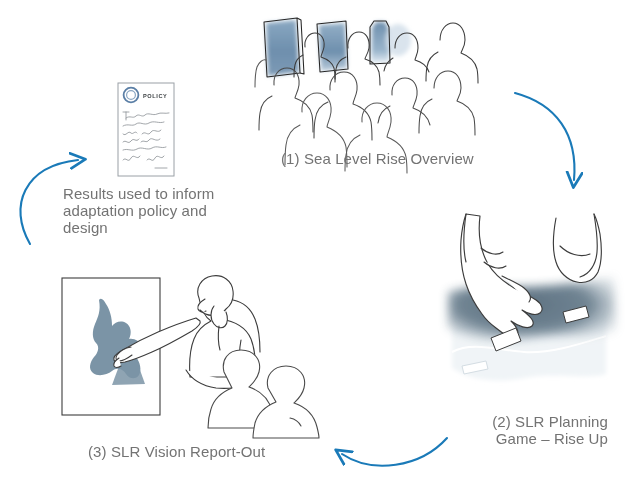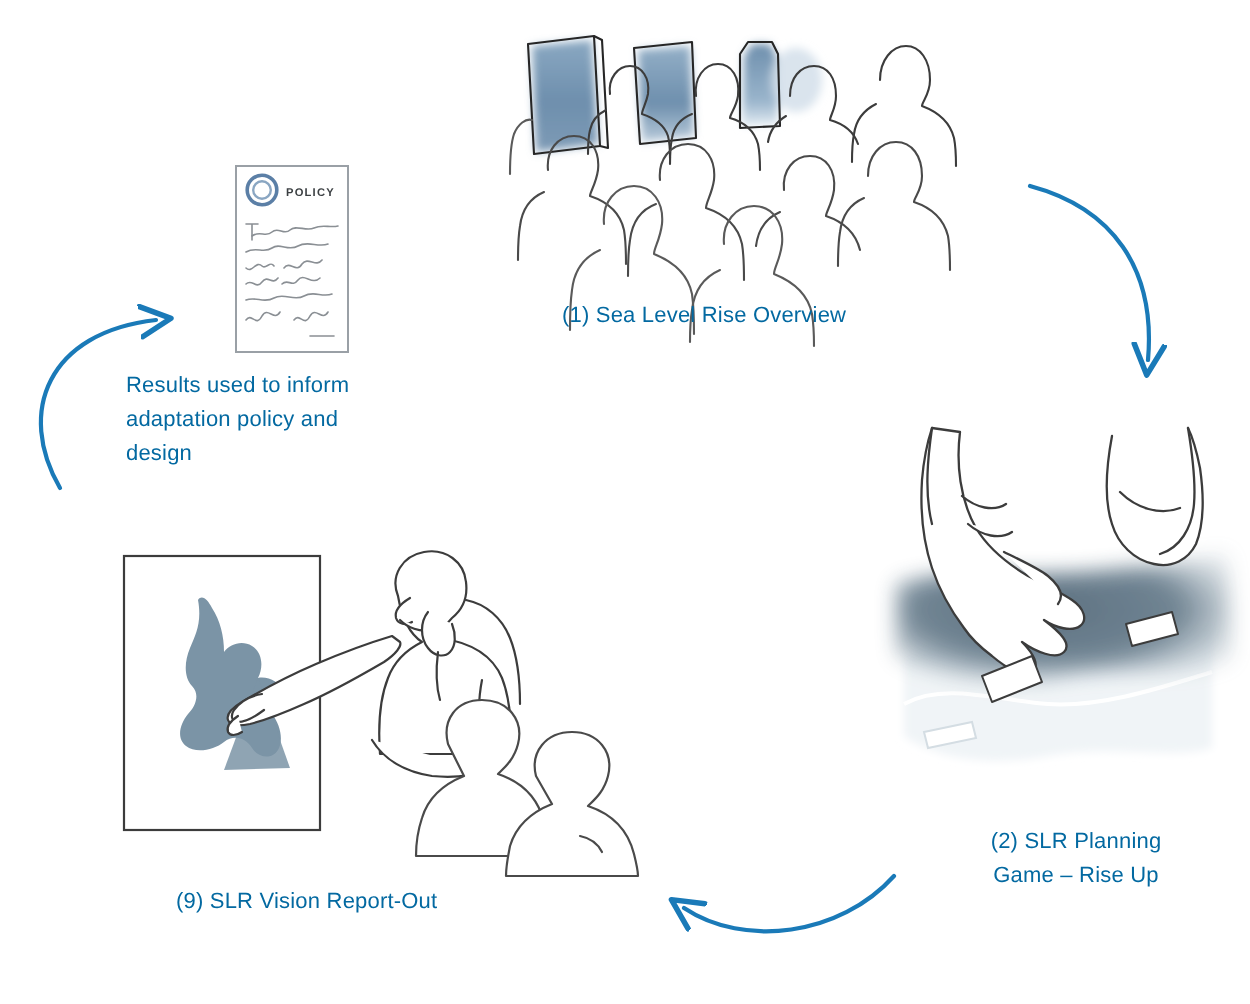--- a/index.html
+++ b/index.html
@@ -7,28 +7,28 @@
     width:625px;height:502px;
     background:#ffffff;
     font-family:"Liberation Sans", sans-serif;
     color:#3c4043;
     overflow:hidden;
     position:relative;
   }
   #diagram{position:absolute;left:0;top:0;width:625px;height:502px;}
   .lbl{
     position:absolute;
-    font-size:11px;
+    font-size:15px;
     line-height:17px;
-    color:#0369a1;
+    color:#737373;
     letter-spacing:0.1px;
     white-space:pre-line;
   }
   #label-1{left:281px;top:150px;width:210px;text-align:left;}
-  #label-2{left:468px;top:413px;width:140px;text-align:center;}
+  #label-2{left:468px;top:413px;width:140px;text-align:right;}
   #label-3{left:88px;top:443px;width:195px;text-align:left;}
   #label-cycle{left:63px;top:185px;width:182px;text-align:left;}
 </style>
 </head>
 <body>
 
 <svg id="diagram" viewBox="0 0 625 502" xmlns="http://www.w3.org/2000/svg">
   <defs>
     <linearGradient id="scr1" x1="0" y1="0" x2="0" y2="1">
       <stop offset="0%" stop-color="#8aa8c2"></stop>
@@ -202,16 +202,16 @@
       <path d="M123,150 c5,-2 9,2 14,-1 c5,-3 10,2 15,-1 c5,-3 9,1 14,-1"></path>
       <path d="M123,160 c3,-4 5,4 8,-2 c3,-5 6,3 9,-2 M147,160 c3,-4 5,4 8,-2 c3,-5 6,3 9,-2"></path>
       <path d="M155,168 l12,0"></path>
     </g>
   </g>
 </svg>
 
 <div class="lbl" id="label-1">(1) Sea Level Rise Overview</div>
 <div class="lbl" id="label-2">(2) SLR Planning
 Game – Rise Up</div>
-<div class="lbl" id="label-3">(9) SLR Vision Report-Out</div>
+<div class="lbl" id="label-3">(3) SLR Vision Report-Out</div>
 <div class="lbl" id="label-cycle">Results used to inform
 adaptation policy and
 design</div>
 
 </body></html>

